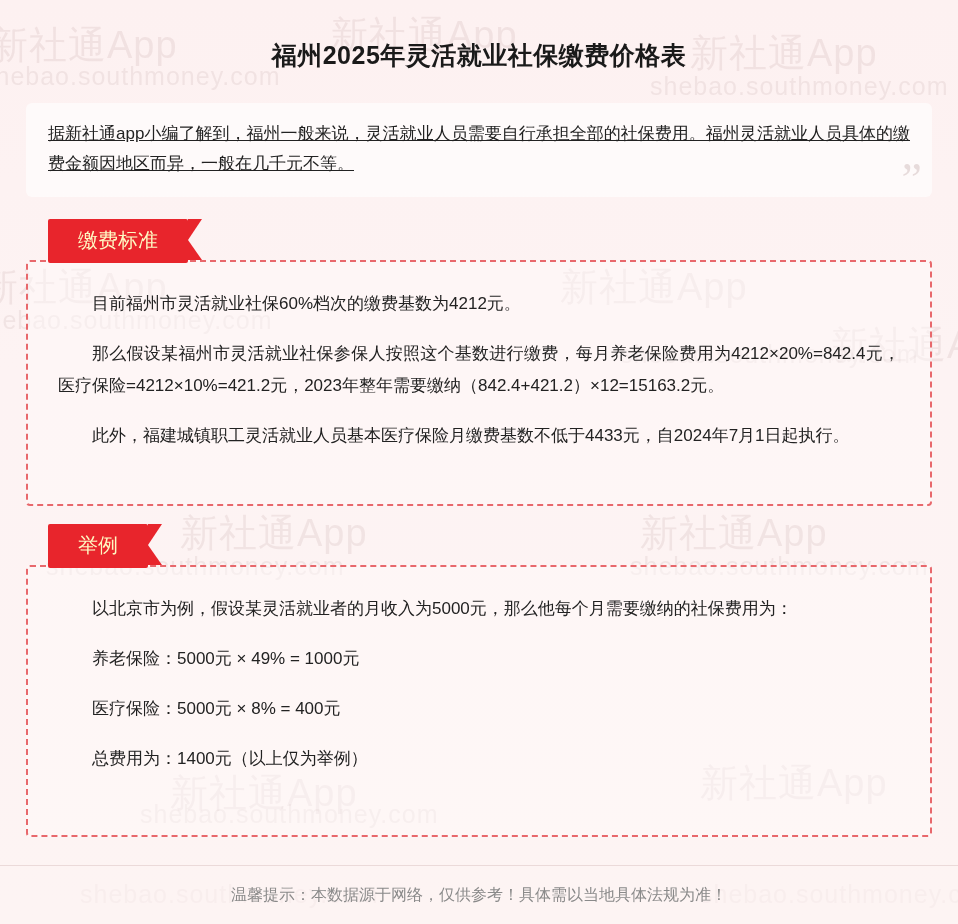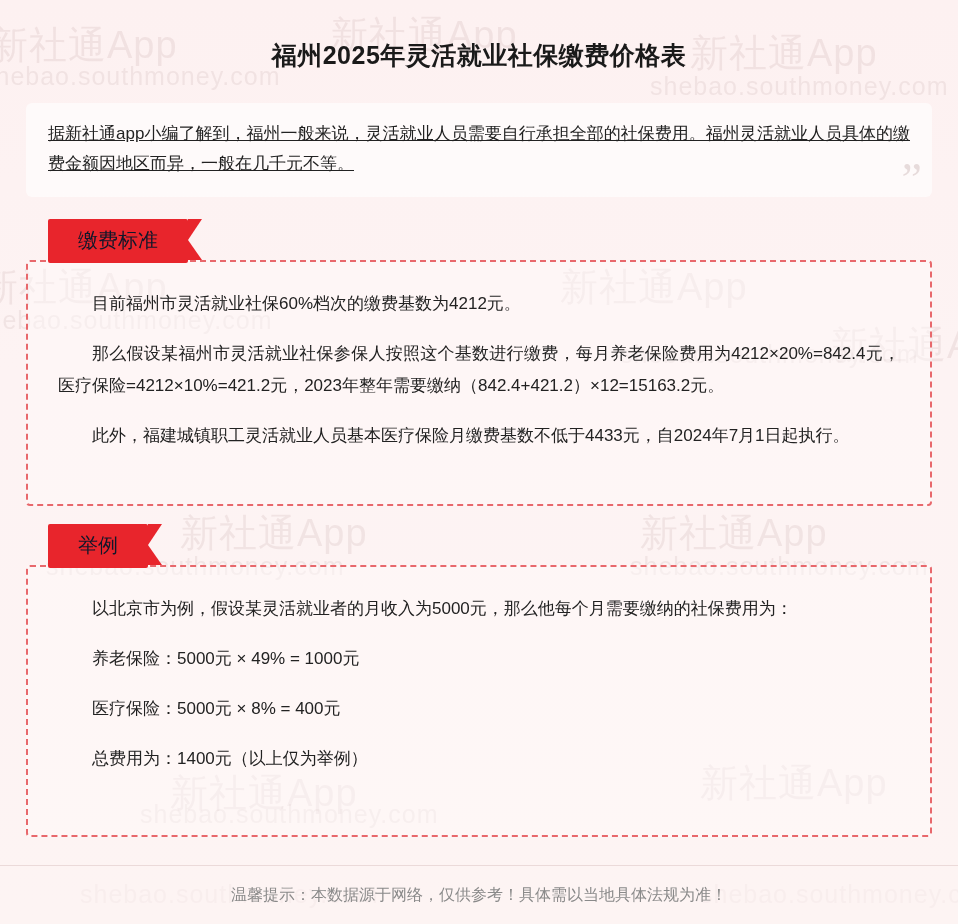--- a/index.html
+++ b/index.html
@@ -78,21 +78,21 @@
     line-height: 1;
     font-family: "Liberation Serif", serif;
   }
   .section {
     margin: 0 4px 18px 4px;
   }
   .tag {
     display: inline-block;
     position: relative;
     background: #e8252c;
-    color: #0f172a;
+    color: #fef9c3;
     font-size: 20px;
     padding: 8px 30px 9px 30px;
     margin-left: 22px;
     border-radius: 2px;
     z-index: 3;
   }
   .tag::after {
     content: "";
     position: absolute;
     right: -14px;

